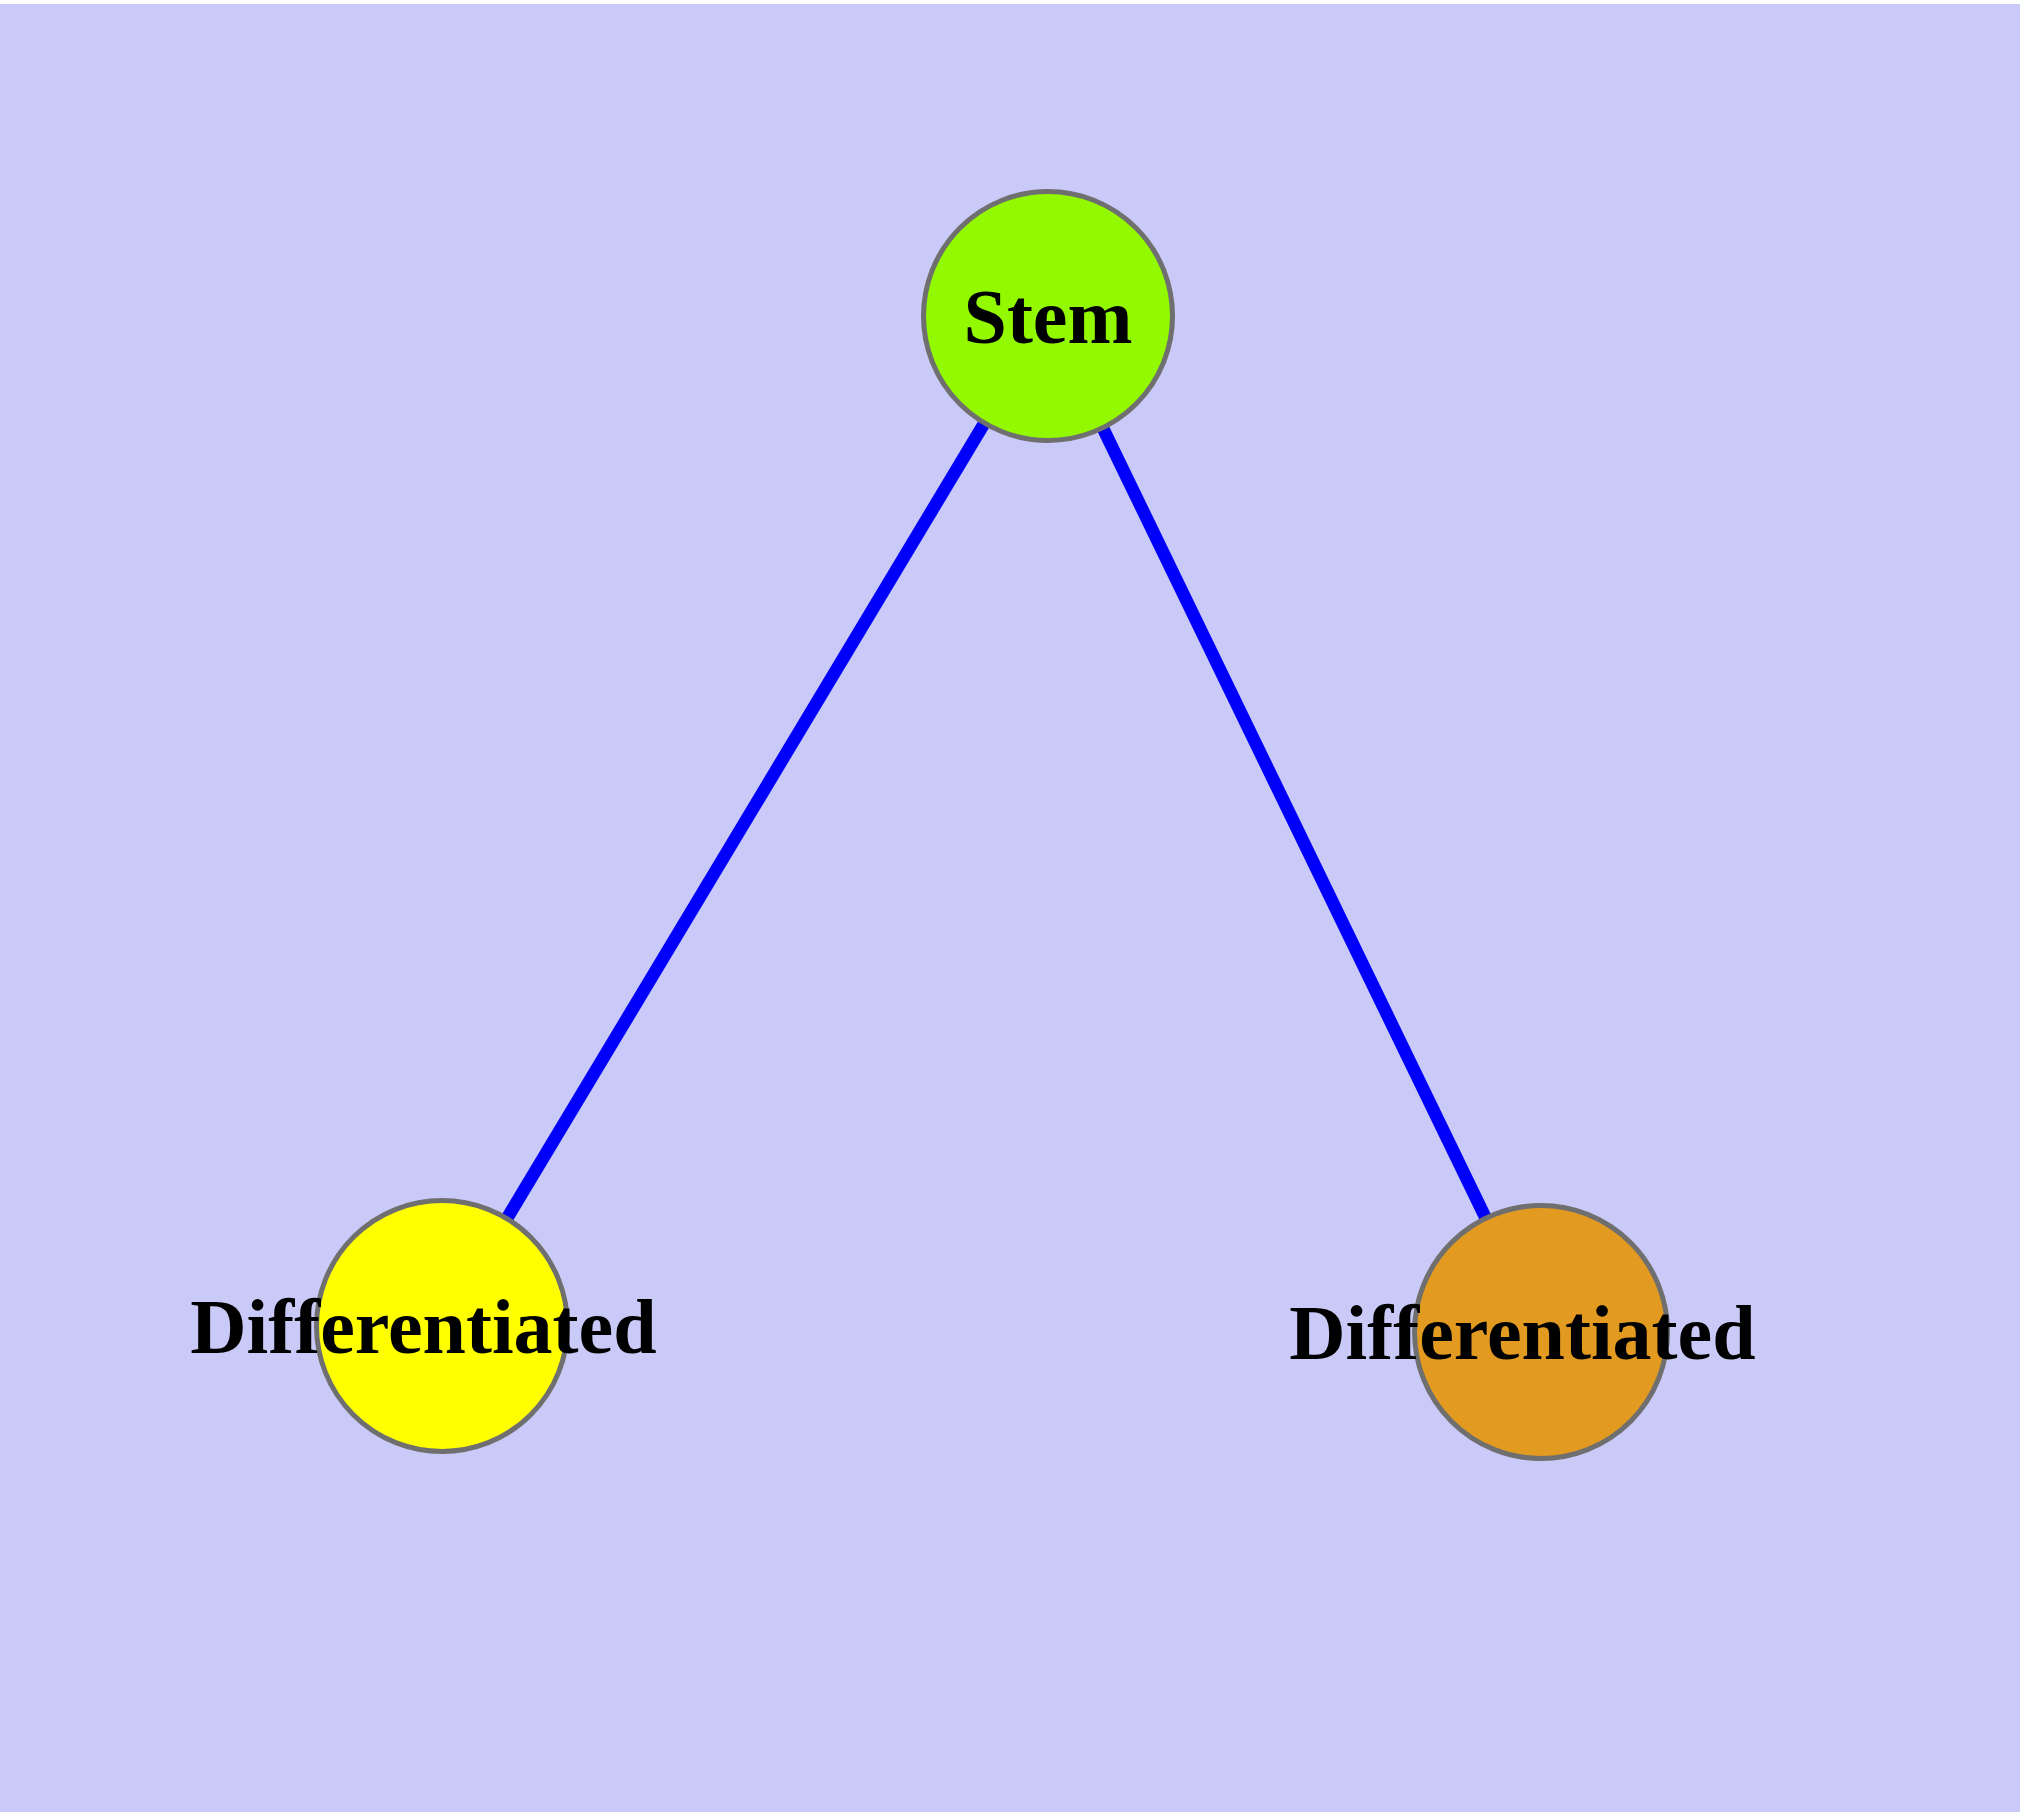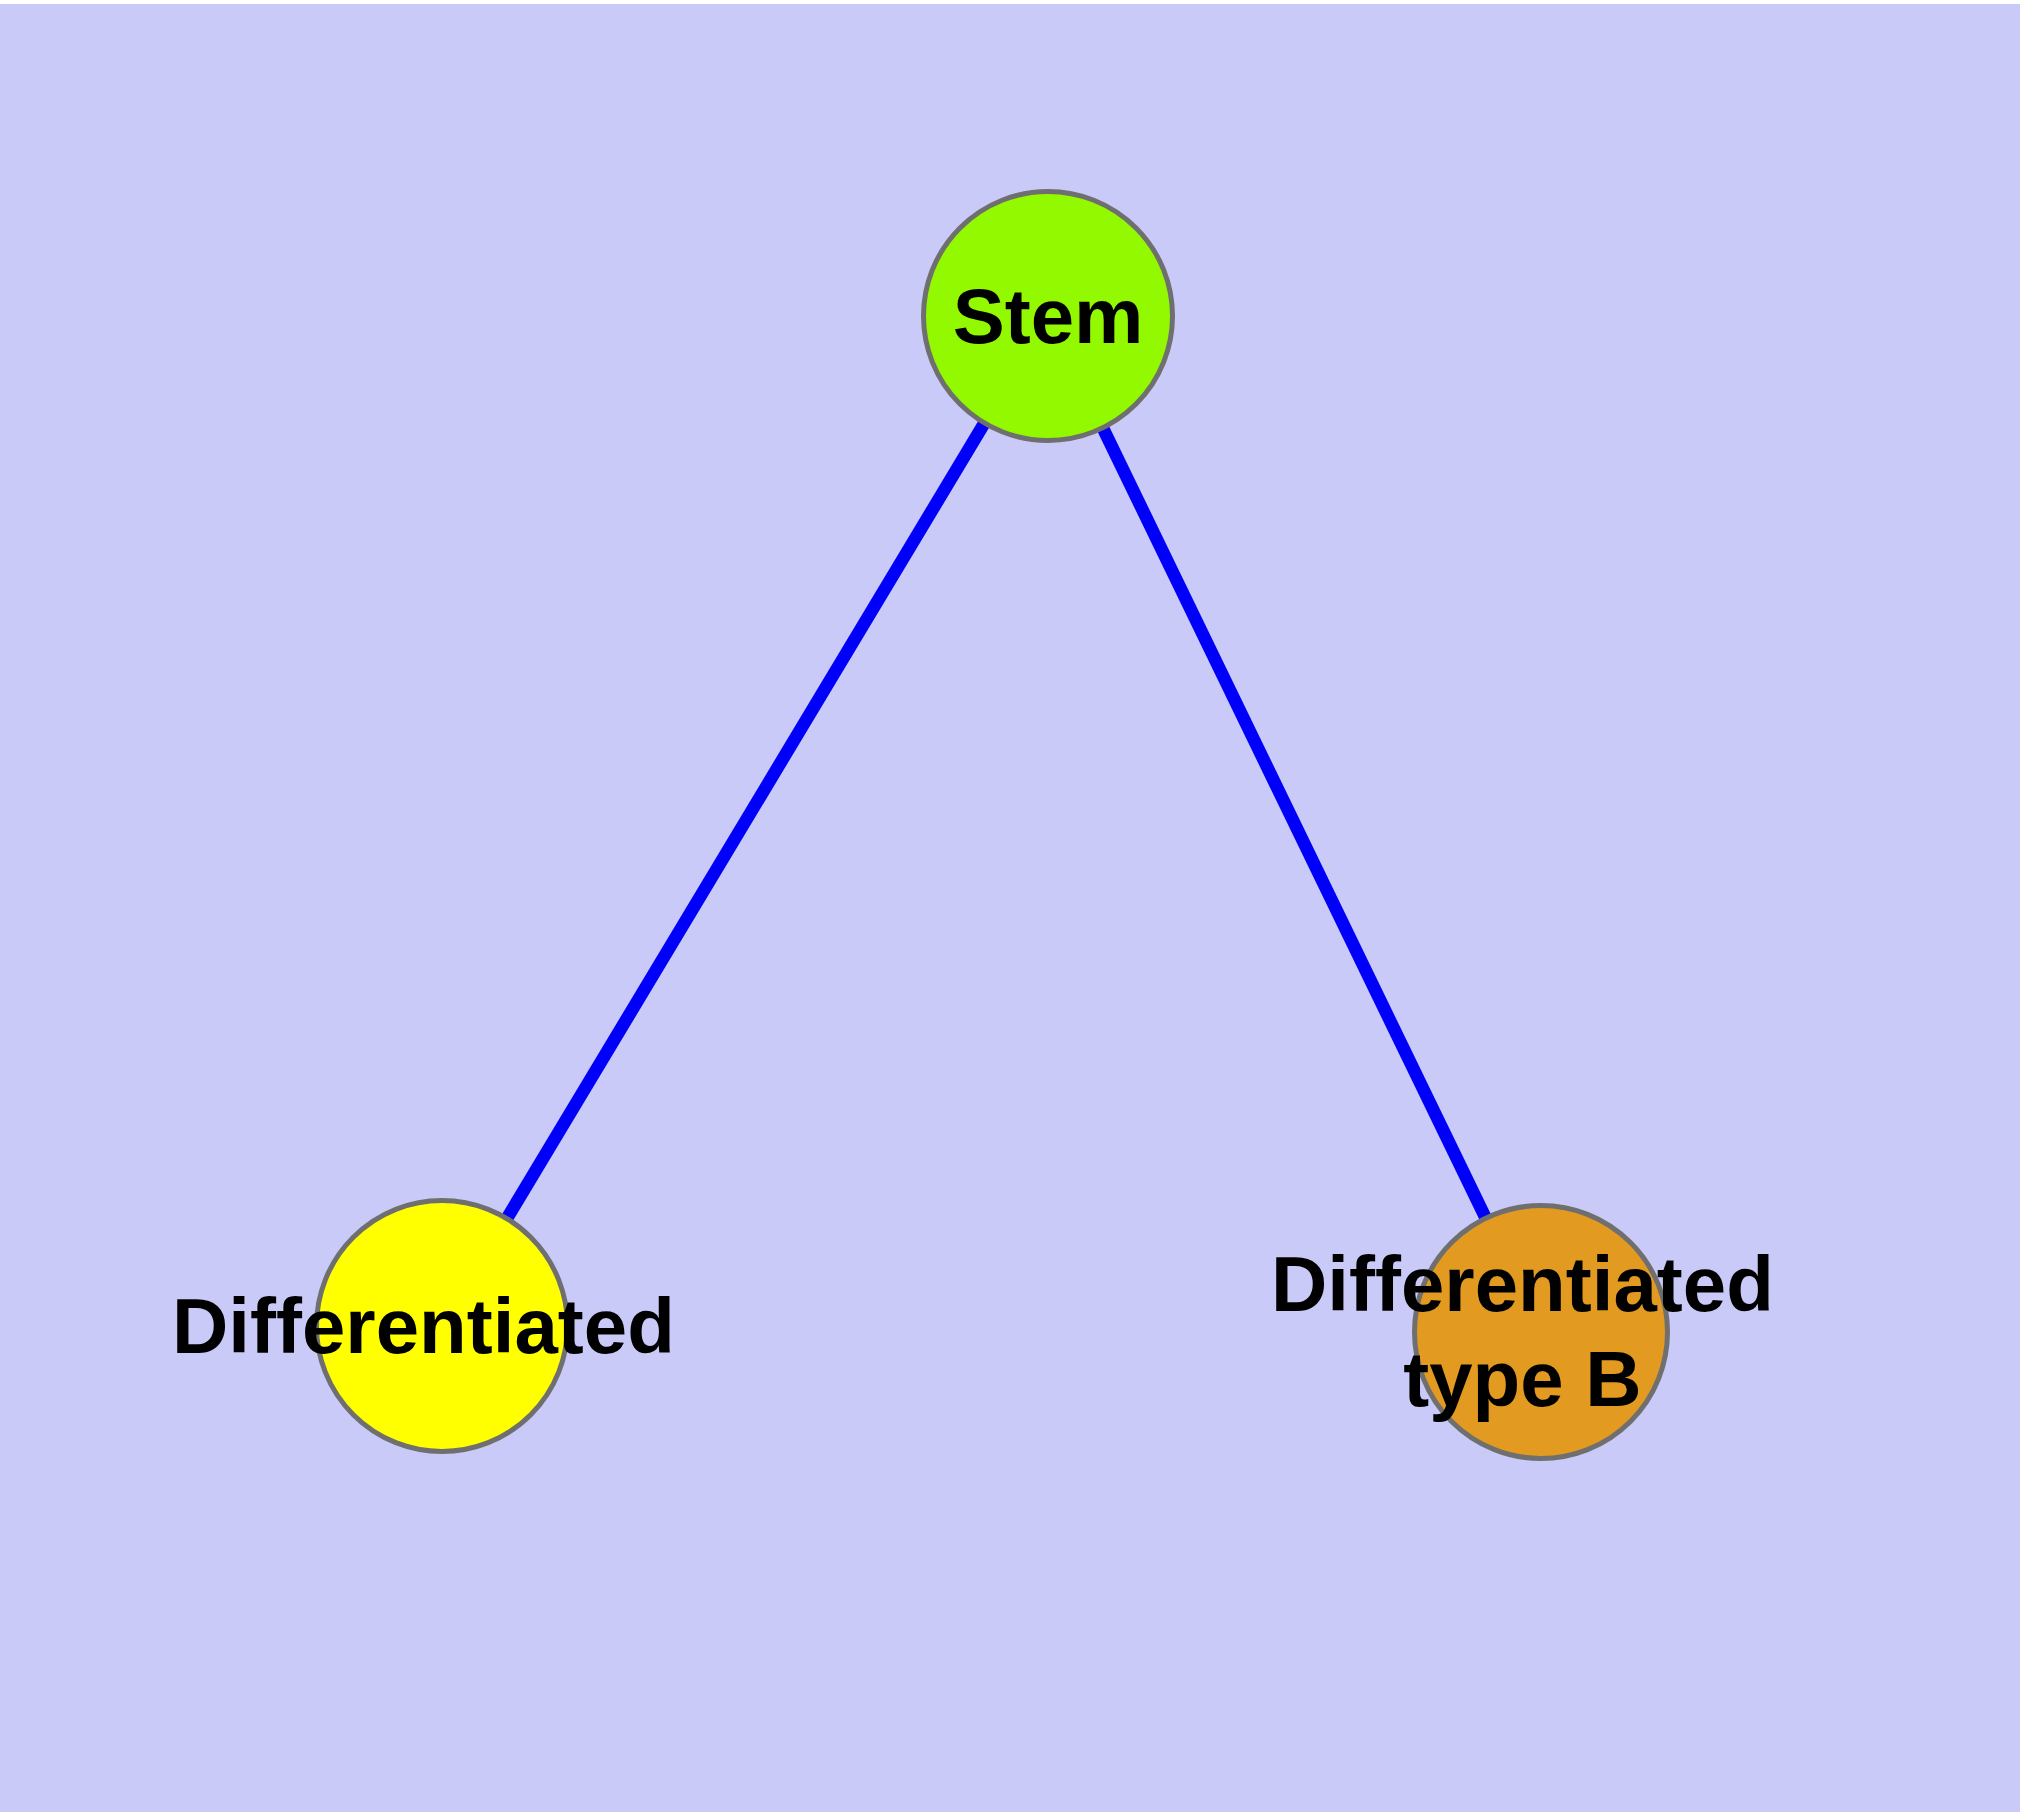--- a/index.html
+++ b/index.html
@@ -6,20 +6,21 @@
     margin: 0;
     padding: 0;
     background: #ffffff;
     font-family: "Liberation Sans", sans-serif;
   }
   .stage {
     position: relative;
     width: 2021px;
     height: 1812px;
     overflow: hidden;
+    font-family: Liberation Serif, serif;
     
   }
   .top-margin {
     position: absolute;
     top: 0; left: 0; right: 0;
     height: 4.2px;
     background: #ffffff;
     z-index: 3;
   }
   .edges-layer {
@@ -75,18 +76,17 @@
 
   <div class="node" style="left: 442px; top: 1326px; width: 256px; height: 256px; background: rgb(255, 255, 0); border-color: rgb(111, 111, 111);">
     <div class="node-label" style="color: rgb(0, 0, 0); transform: translateX(-18.6px);">
       <span class="label-line">Differentiated</span>
     </div>
   </div>
 
   <div class="node" style="left: 1541px; top: 1332px; width: 258px; height: 258px; background: rgb(226, 154, 32); border-color: rgb(111, 111, 111);">
     <div class="node-label" style="color: rgb(0, 0, 0); transform: translateX(-18.6px);">
       <span class="label-line">Differentiated</span>
-      <span class="label-line">type B</span>
     </div>
   </div>
 
 </div>
 
 
 </body></html>

